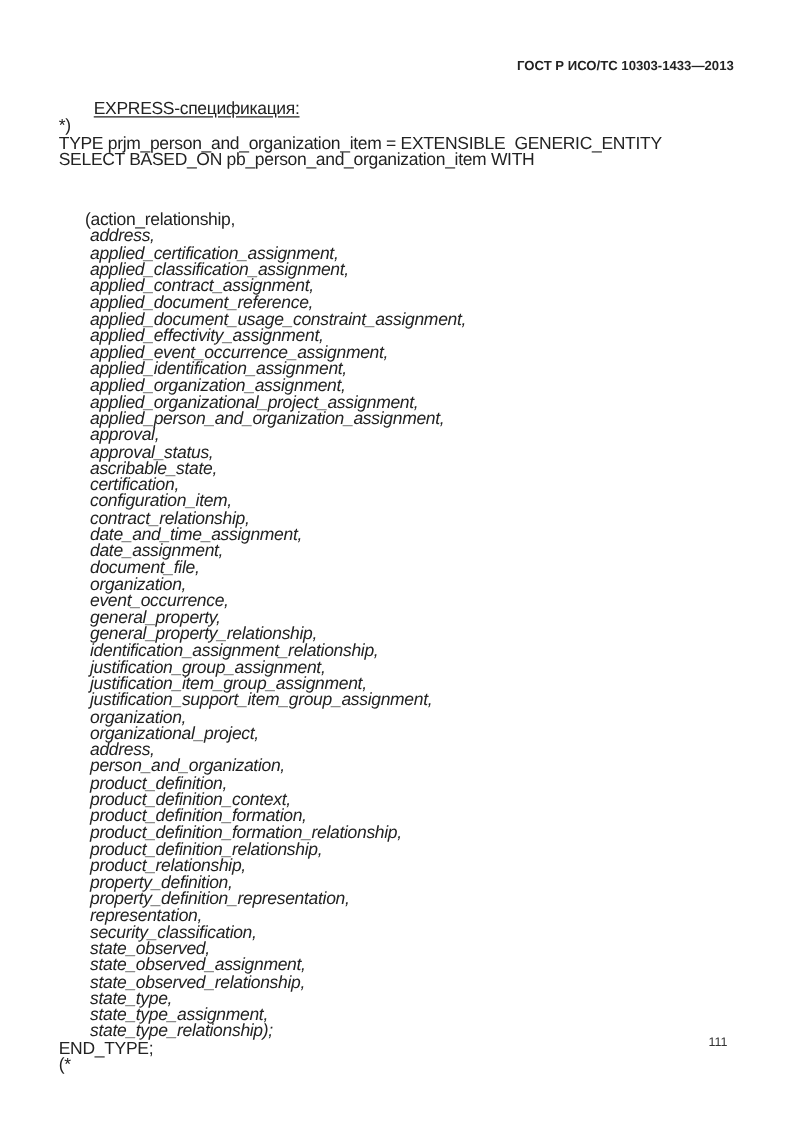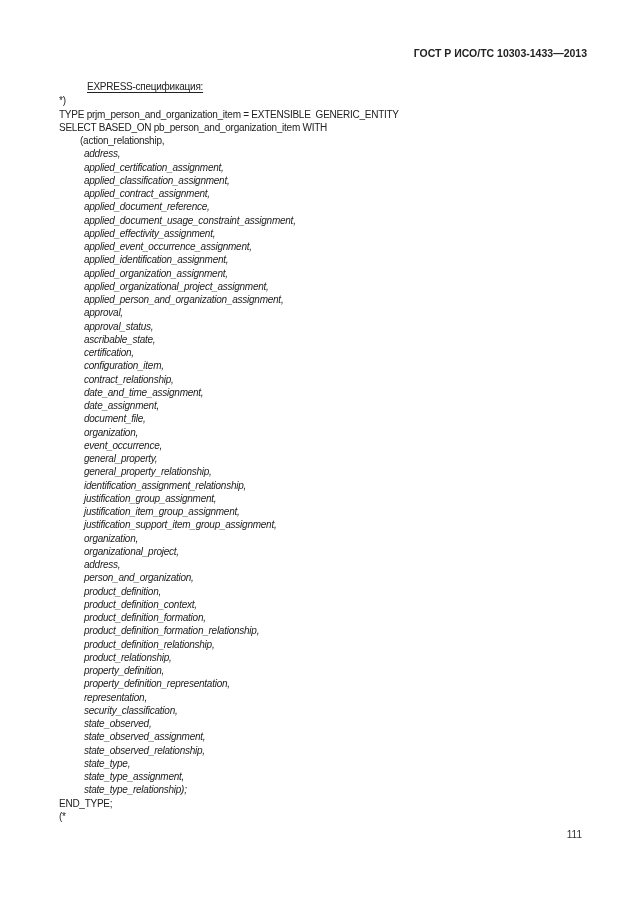--- a/index.html
+++ b/index.html
@@ -19,39 +19,40 @@
     position: absolute;
     top: 47px;
     right: 43px;
     font-size: 10.5px;
     font-weight: bold;
     color: #222;
     letter-spacing: 0px;
   }
   .content {
     position: absolute;
-    left: 59px;
+    left: 47px;
     top: 80px;
-    font-size: 10px;
+    font-size: 14px;
     line-height: 13.25px;
     letter-spacing: -0.25px;
     color: #222;
   }
   .line {
     white-space: pre;
     height: 13.25px;
   }
   .heading {
     padding-left: 28px;
     text-decoration: underline;
     text-underline-offset: 2px;
     margin-bottom: 1px;
   }
   .open {
     padding-left: 21px;
+    margin-top: 35px;
   }
   .item {
     padding-left: 25px;
     font-style: italic;
   }
   .page-number {
     position: absolute;
     top: 829px;
     right: 48px;
     font-size: 10px;

